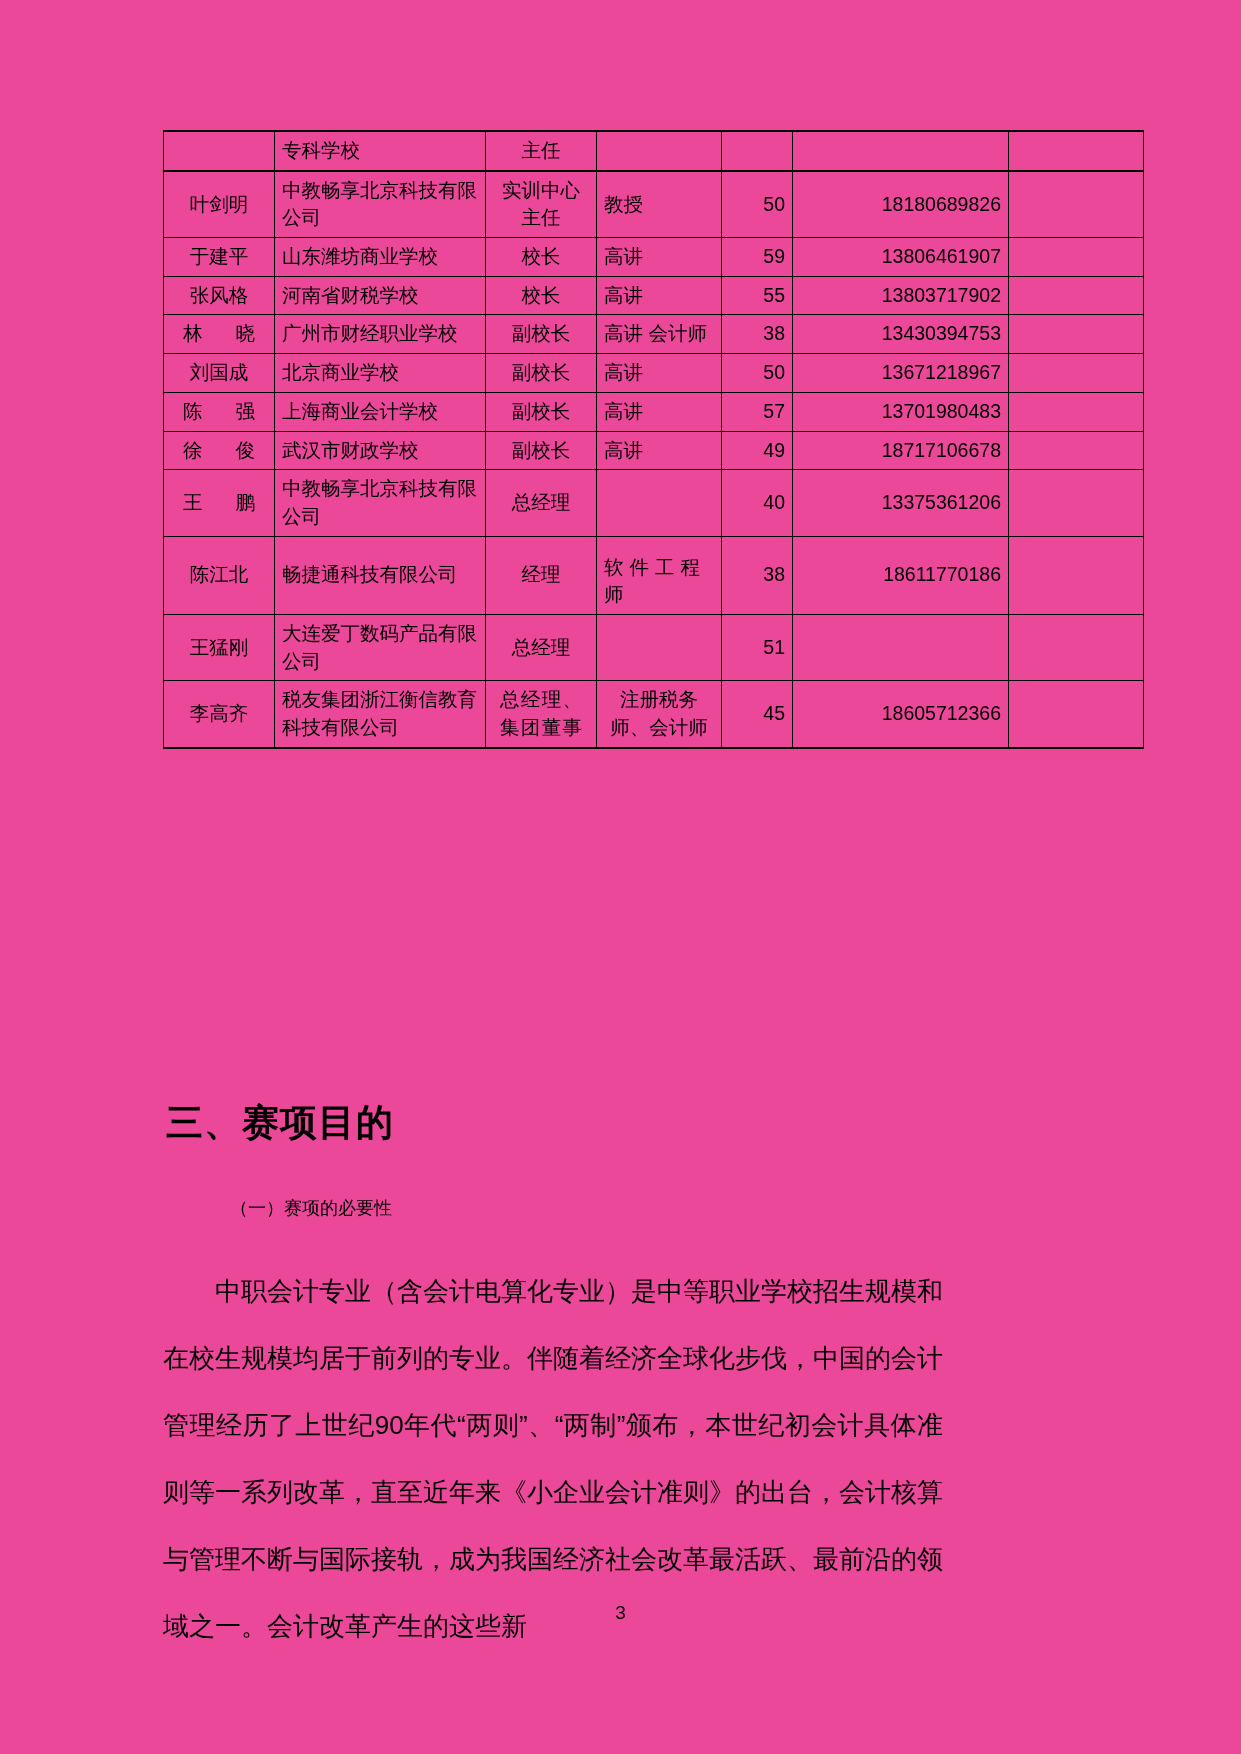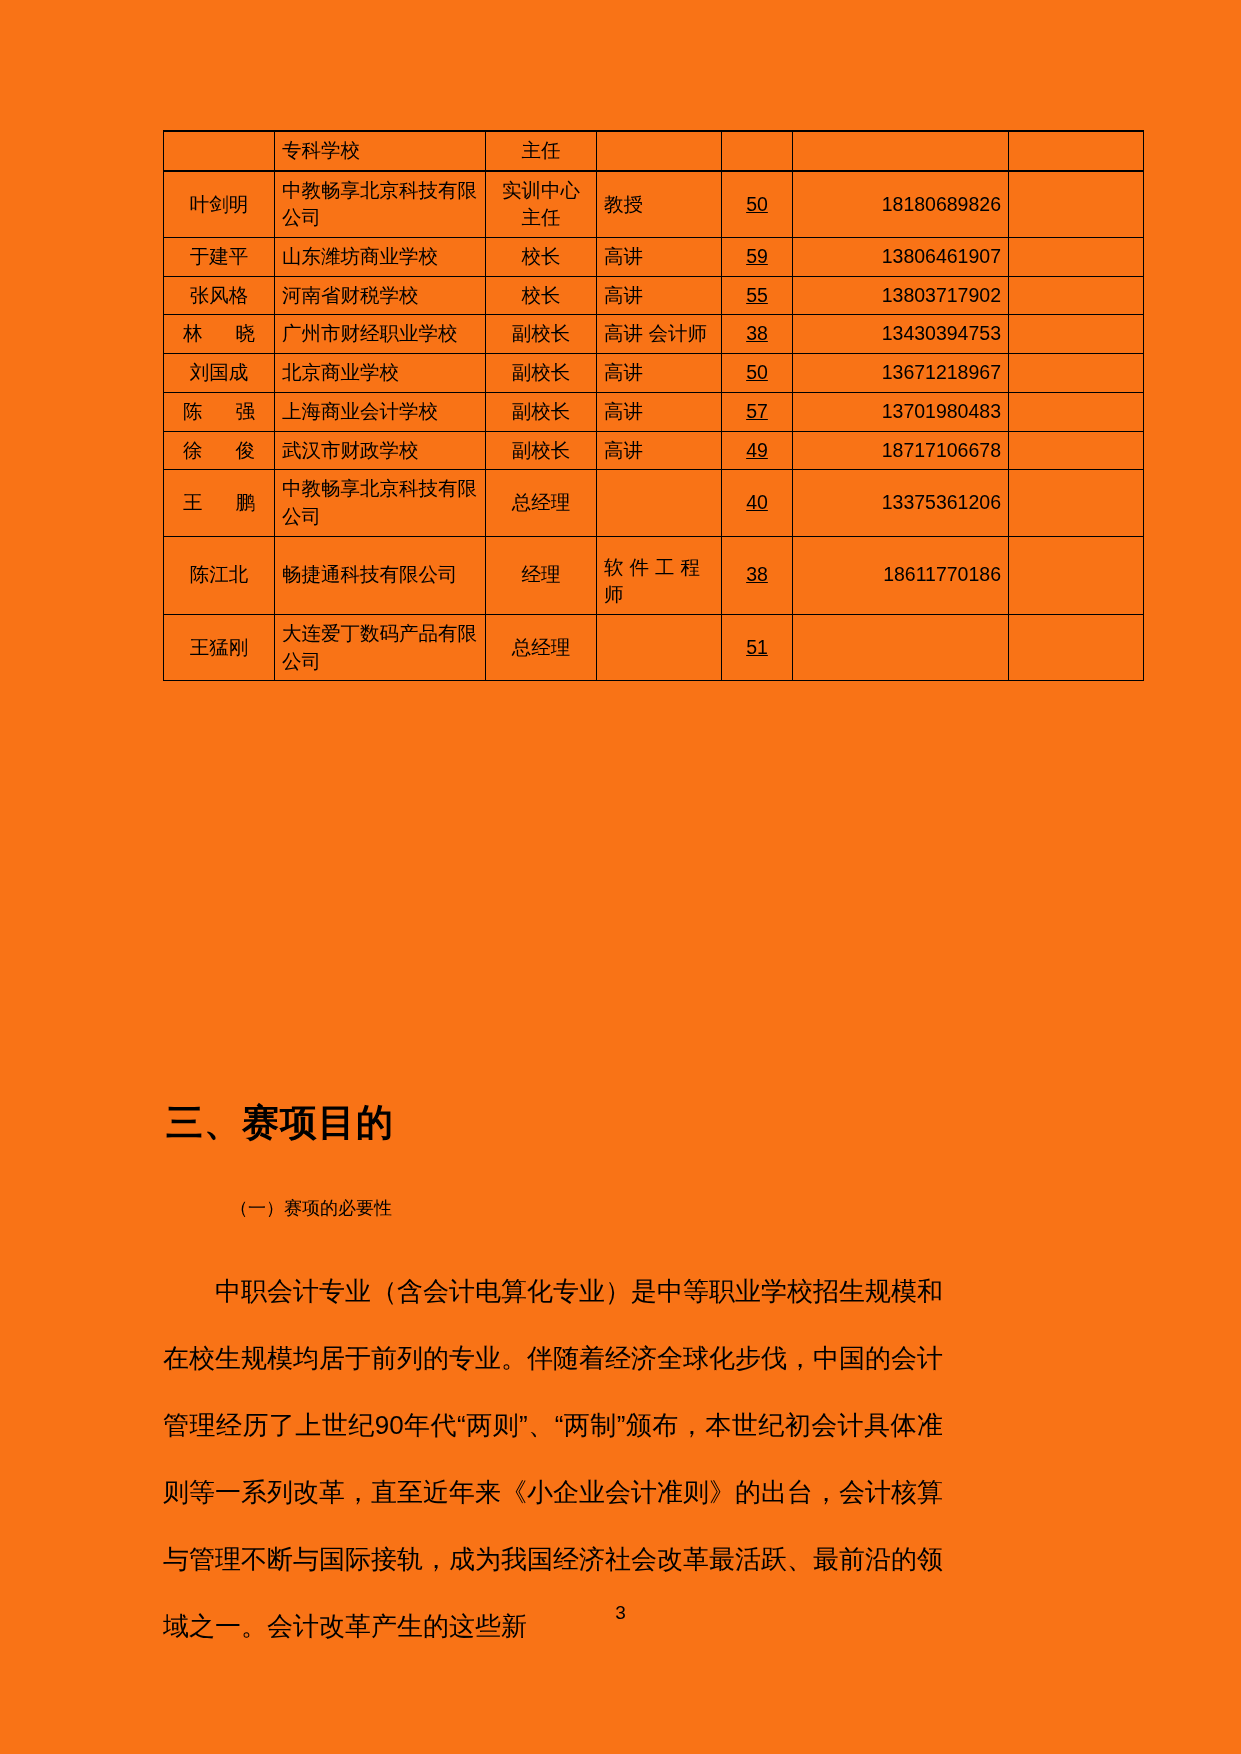--- a/index.html
+++ b/index.html
@@ -13,21 +13,21 @@
     position: relative;
     font-family: "Liberation Sans", "DejaVu Sans", sans-serif;
     color: #000000;
     overflow: hidden;
   }
   .page {
     position: absolute;
     left: 0; top: 0;
     width: 1241px;
     height: 1754px;
-    background: #f97316;
+    background: #ec4899;
   }
   
   .tbl-wrap {
     position: absolute;
     left: 163px;
     top: 130px;
     width: 915px;
   }
   table.roster {
     border-collapse: collapse;
@@ -48,21 +48,21 @@
   table.roster tr.header-row td {
     border-bottom: 2.5px solid #000000;
   }
   table.roster tr.last-row td {
     border-bottom: 2.5px solid #000000;
   }
   td.c-name     { width: 96px;  text-align: center; }
   td.c-org      { width: 196px; text-align: left; }
   td.c-post     { width: 96px;  text-align: center; }
   td.c-title    { width: 110px; text-align: left; }
-  td.c-age      { width: 56px;  text-align: center; text-decoration: underline; }
+  td.c-age      { width: 56px;  text-align: right; }
   td.c-phone    { width: 201px; text-align: right; }
   td.c-extra    { width: 120px; text-align: center; }
 
   
   .spread {
     display: inline-block;
     width: 72px;
     text-align: justify;
     text-align-last: justify;
     text-justify: inter-character;
@@ -238,20 +238,31 @@
         <tr>
           <td class="c-name">王猛刚</td>
           <td class="c-org">大连爱丁数码产品有限公司</td>
           <td class="c-post">总经理</td>
           <td class="c-title"></td>
           <td class="c-age">51</td>
           <td class="c-phone"></td>
           <td class="c-extra"></td>
         </tr>
 
+        <tr class="last-row">
+          <td class="c-name">李高齐</td>
+          <td class="c-org org-center">税友集团浙江衡信教育科技有限公司</td>
+          <td class="c-post"><span class="post-just">总经理、集团董事</span></td>
+          <td class="c-title">
+              <span class="title-center">注册税务师、会计师</span>
+            </td>
+          <td class="c-age">45</td>
+          <td class="c-phone">18605712366</td>
+          <td class="c-extra"></td>
+        </tr>
 
       </tbody>
     </table>
   </div>
 
   <div class="h-section">三、赛项目的</div>
 
   <div class="h-sub">（一）赛项的必要性</div>
 
   <div class="body-text">

